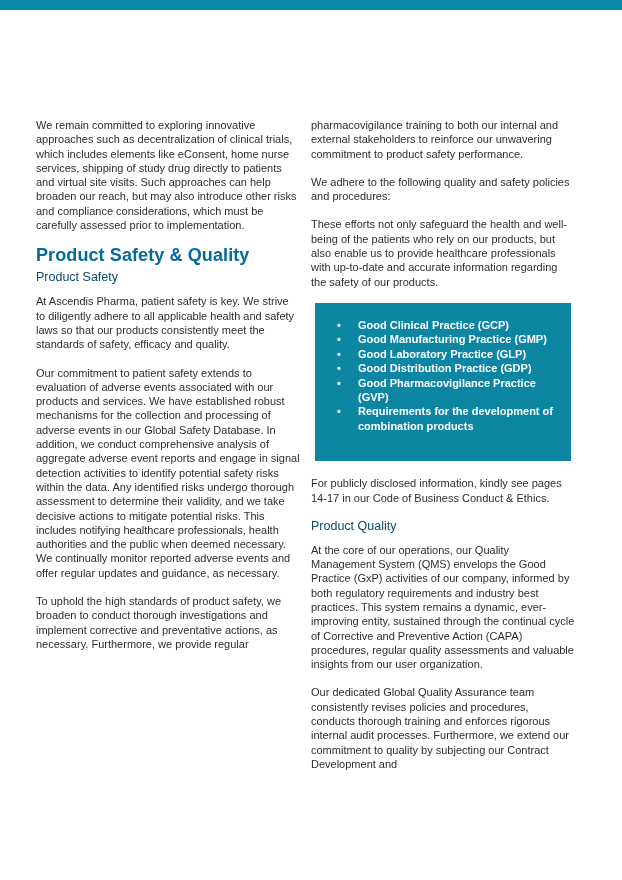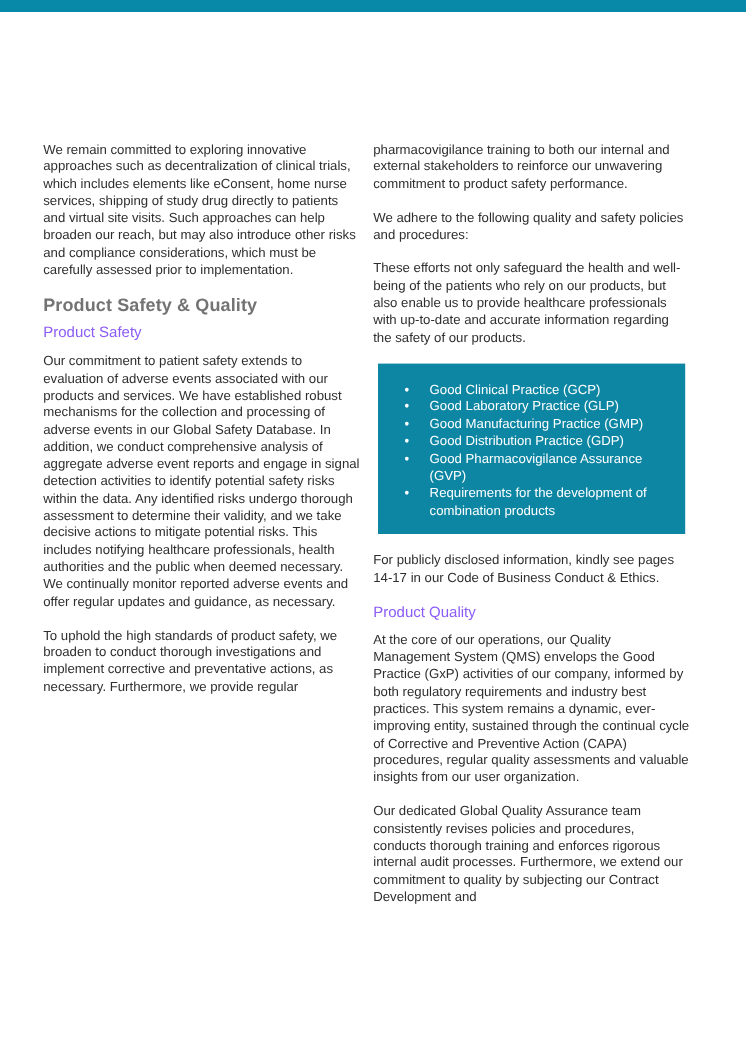--- a/index.html
+++ b/index.html
@@ -36,40 +36,41 @@
   .col {
     width: 273px;
     font-size: 11px;
     line-height: 14.3px;
   }
   .col p {
     margin: 0 0 14px 0;
   }
   h2.section-heading {
     margin: 4px 0 6px 0;
-    font-size: 15px;
+    font-size: 18px;
     line-height: 18px;
     font-weight: bold;
-    color: #737373;
+    color: #0369a1;
     letter-spacing: 0.1px;
   }
   h3.sub-heading {
     margin: 0 0 9px 0;
     font-size: 12.5px;
     line-height: 15px;
     font-weight: normal;
-    color: #8b5cf6;
+    color: #0c4a6e;
   }
   h3.sub-heading.spaced {
   }
   .callout {
     background: #0d86a4;
     color: #ffffff;
     margin: 0 4px 15px 4px;
-    padding: 15px 14px 12px 18px;
+    padding: 15px 14px 28px 18px;
+    font-weight: bold;
   }
   .callout ul {
     list-style: none;
     margin: 0;
     padding: 0;
   }
   .callout li {
     position: relative;
     padding-left: 25px;
     font-size: 11px;
@@ -87,36 +88,37 @@
 
 <div class="page">
   <div class="top-bar"></div>
 
   <div class="content">
 
     <div class="col">
       <p>We remain committed to exploring innovative approaches such as decentralization of clinical trials, which includes elements like eConsent, home nurse services, shipping of study drug directly to patients and virtual site visits. Such approaches can help broaden our reach, but may also introduce other risks and compliance considerations, which must be carefully assessed prior to implementation.</p>
       <h2 class="section-heading">Product Safety &amp; Quality</h2>
       <h3 class="sub-heading">Product Safety</h3>
+      <p>At Ascendis Pharma, patient safety is key. We strive to diligently adhere to all applicable health and safety laws so that our products consistently meet the standards of safety, efficacy and quality.</p>
       <p>Our commitment to patient safety extends to evaluation of adverse events associated with our products and services. We have established robust mechanisms for the collection and processing of adverse events in our Global Safety Database. In addition, we conduct comprehensive analysis of aggregate adverse event reports and engage in signal detection activities to identify potential safety risks within the data. Any identified risks undergo thorough assessment to determine their validity, and we take decisive actions to mitigate potential risks. This includes notifying healthcare professionals, health authorities and the public when deemed necessary. We continually monitor reported adverse events and offer regular updates and guidance, as necessary.</p>
       <p>To uphold the high standards of product safety, we broaden to conduct thorough investigations and implement corrective and preventative actions, as necessary. Furthermore, we provide regular</p>
     </div>
 
     <div class="col">
       <p>pharmacovigilance training to both our internal and external stakeholders to reinforce our unwavering commitment to product safety performance.</p>
       <p>We adhere to the following quality and safety policies and procedures:</p>
       <p>These efforts not only safeguard the health and well-being of the patients who rely on our products, but also enable us to provide healthcare professionals with up-to-date and accurate information regarding the safety of our products.</p>
 
       <div class="callout">
         <ul>
           <li>Good Clinical Practice (GCP)</li>
+          <li>Good Manufacturing Practice (GMP)</li>
           <li>Good Laboratory Practice (GLP)</li>
-          <li>Good Manufacturing Practice (GMP)</li>
           <li>Good Distribution Practice (GDP)</li>
-          <li>Good Pharmacovigilance Assurance (GVP)</li>
+          <li>Good Pharmacovigilance Practice (GVP)</li>
           <li>Requirements for the development of combination products</li>
         </ul>
       </div>
 
       <p>For publicly disclosed information, kindly see pages 14-17 in our Code of Business Conduct &amp; Ethics.</p>
       <h3 class="sub-heading spaced">Product Quality</h3>
       <p>At the core of our operations, our Quality Management System (QMS) envelops the Good Practice (GxP) activities of our company, informed by both regulatory requirements and industry best practices. This system remains a dynamic, ever-improving entity, sustained through the continual cycle of Corrective and Preventive Action (CAPA) procedures, regular quality assessments and valuable insights from our user organization.</p>
       <p>Our dedicated Global Quality Assurance team consistently revises policies and procedures, conducts thorough training and enforces rigorous internal audit processes. Furthermore, we extend our commitment to quality by subjecting our Contract Development and</p>
     </div>
 

